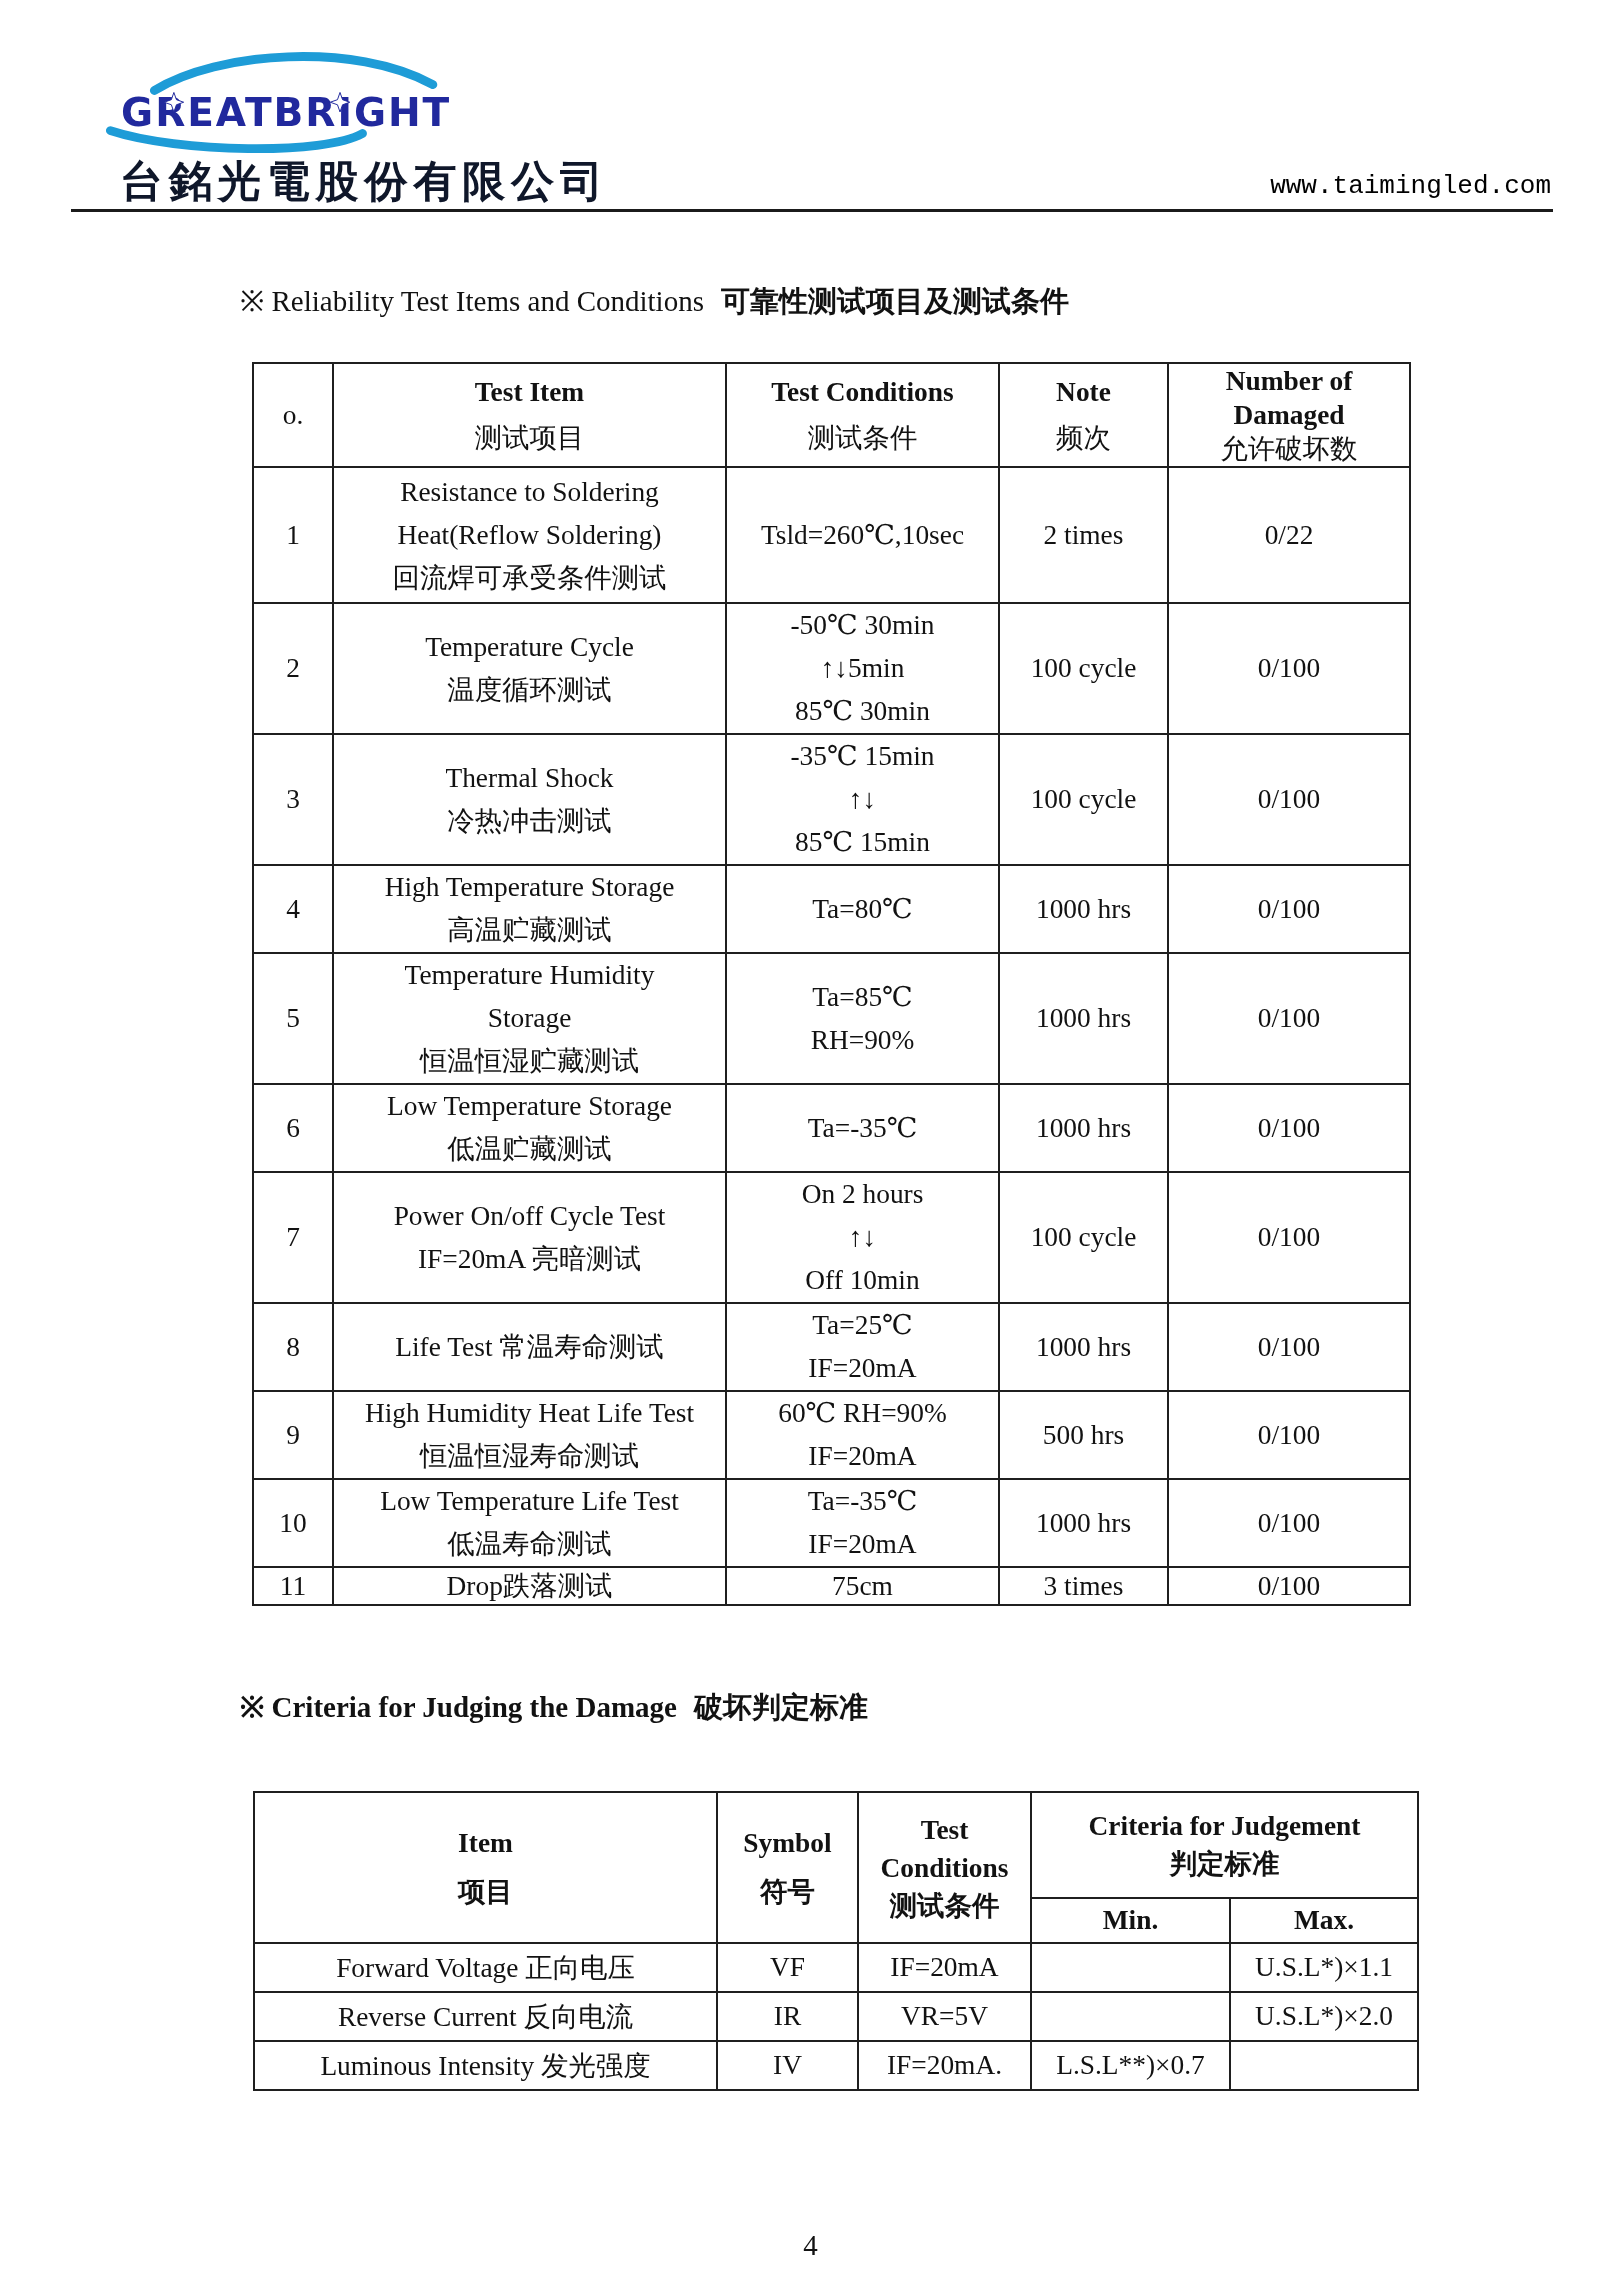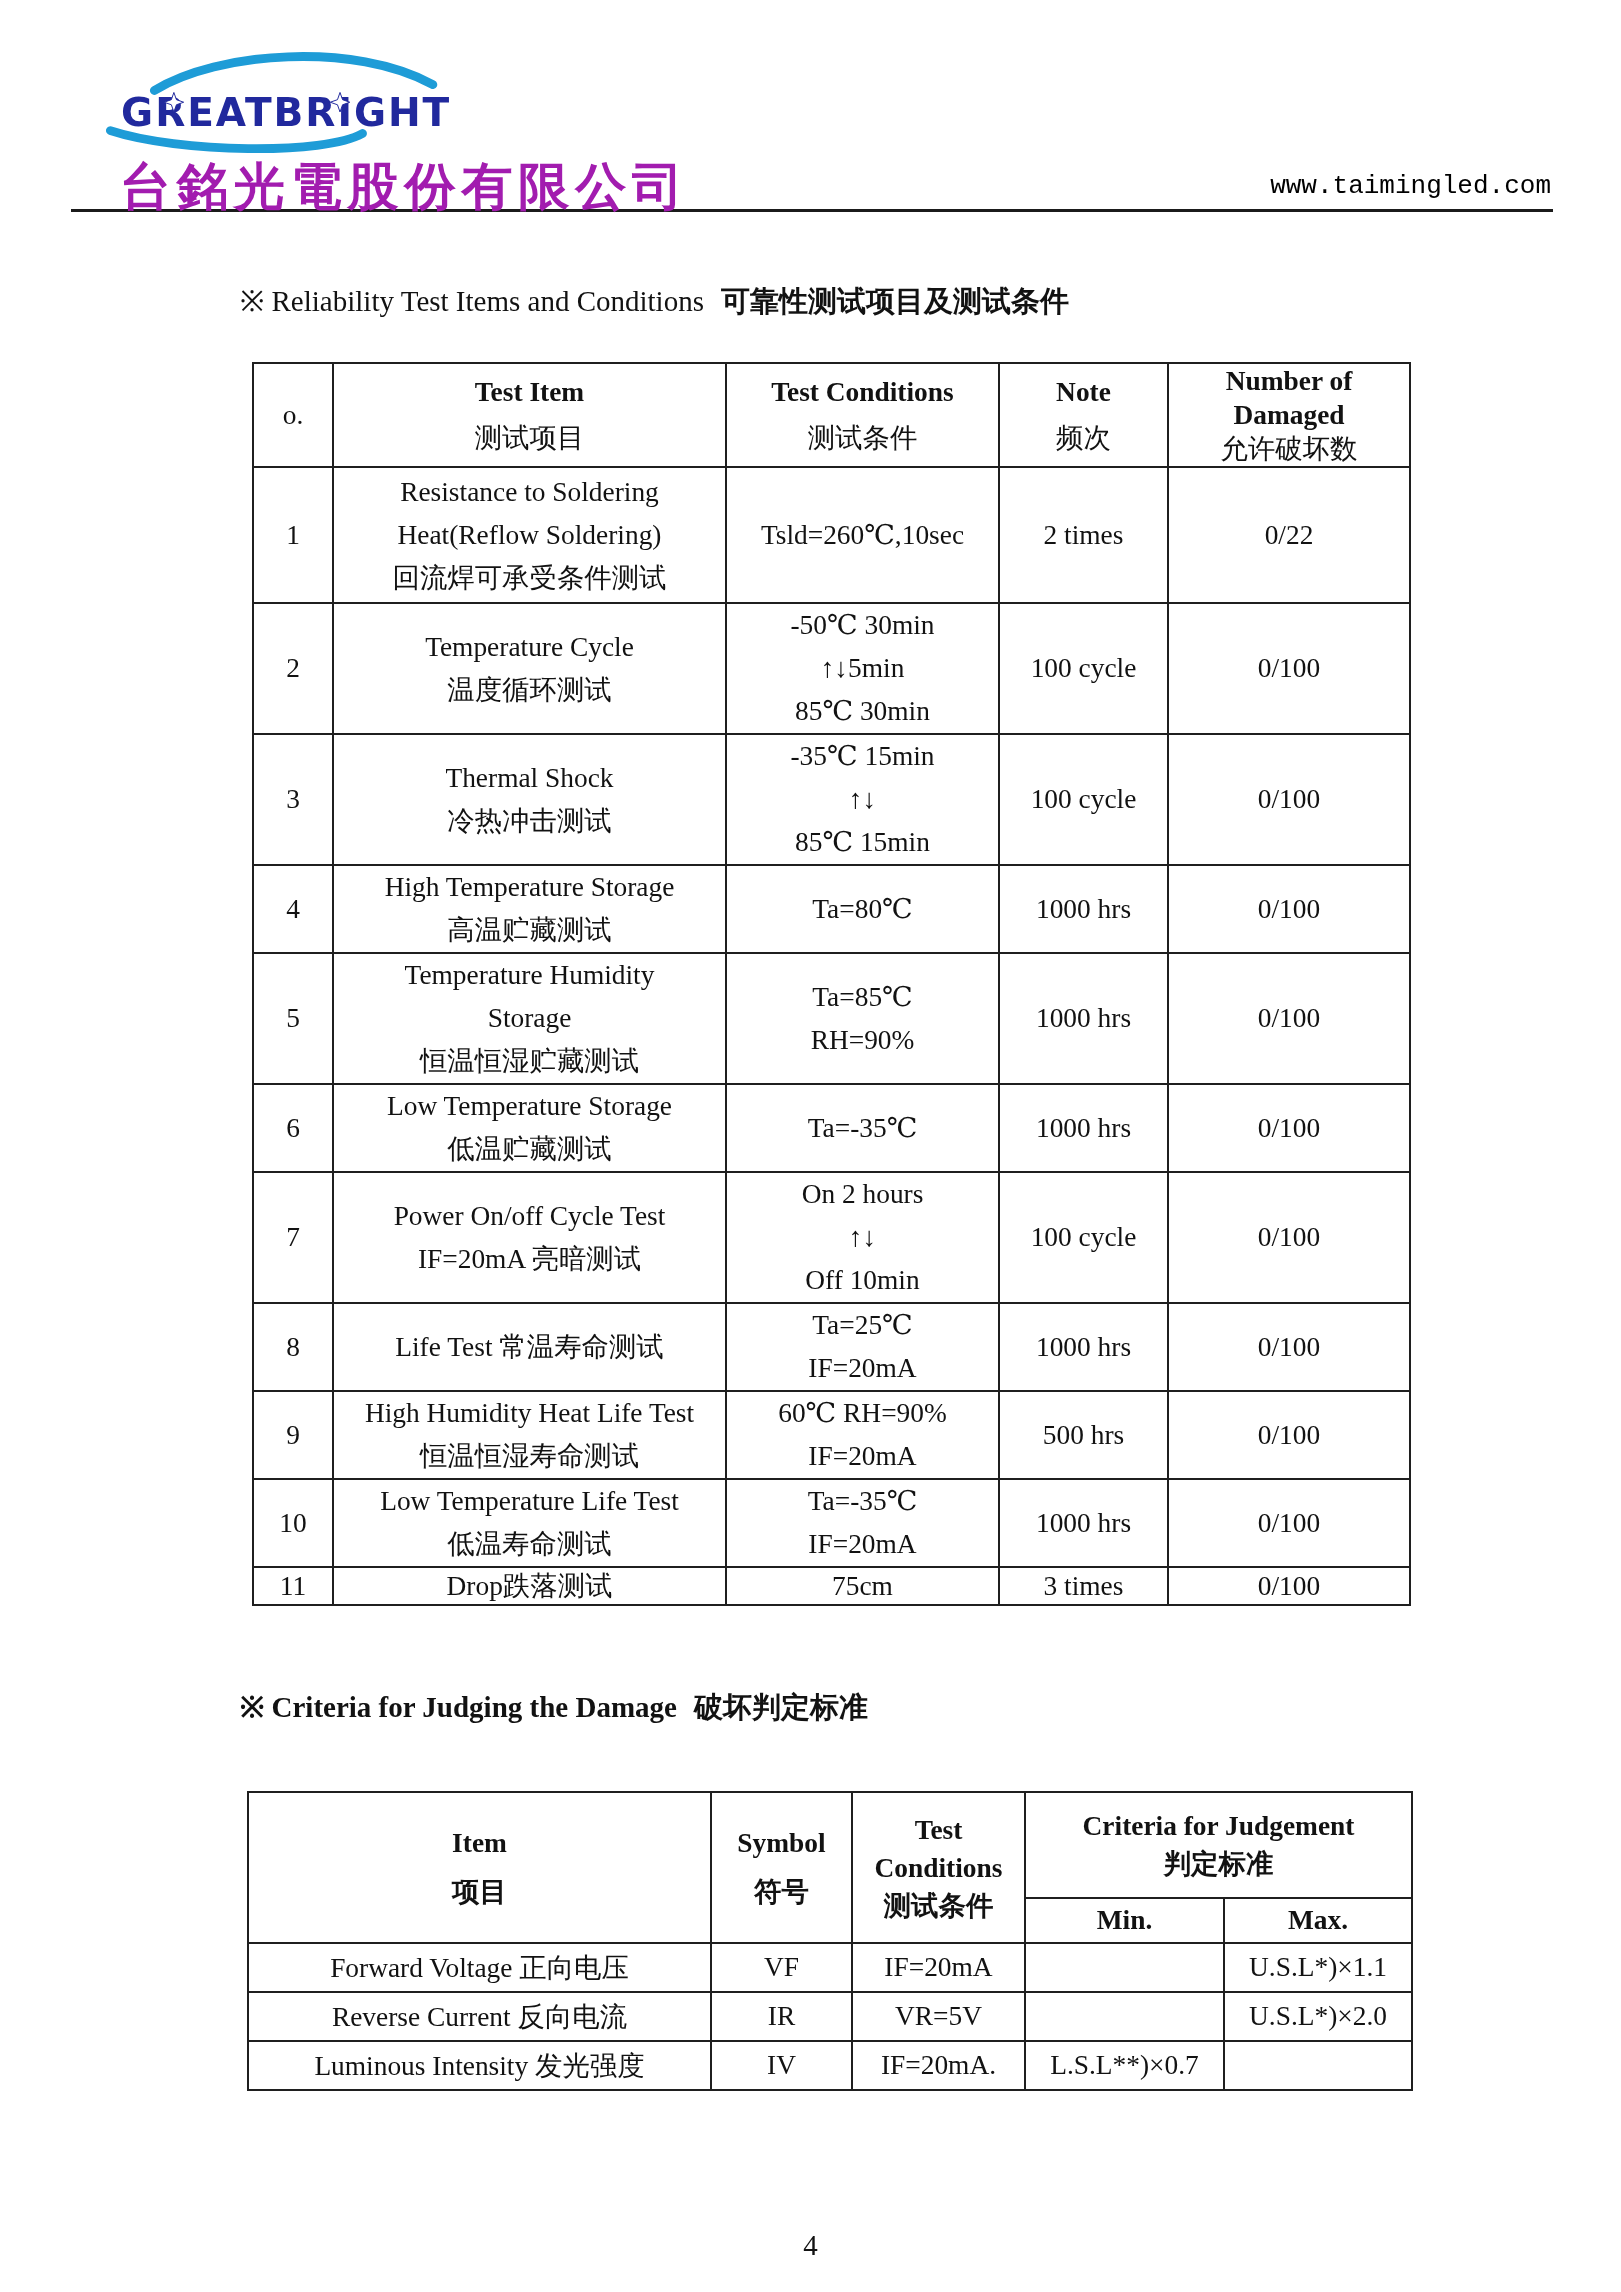--- a/index.html
+++ b/index.html
@@ -10,21 +10,21 @@
   }
 
   
   .hdr { position:absolute; left:71px; top:23.5px; width:1482px; height:188px;
          border-bottom:3.9px solid #1b1b1b; }
   .logo-svg { position:absolute; left:29px; top:2px; width:353px; height:129px; }
   .logo-text { font-family:"DejaVu Sans","Liberation Sans",sans-serif; font-weight:bold;
                font-size:40px; letter-spacing:2px; }
   .company { position:absolute; left:49px; top:129px;
              font-family:"DejaVu Sans","Liberation Sans",sans-serif;
-             font-weight:bold; font-size:51px; letter-spacing:5.9px; color:#a21caf; }
+             font-weight:bold; font-size:43px; letter-spacing:5.9px; color:#0f172a; }
   .site { position:absolute; right:2px; top:147px;
           font-family:"Liberation Mono","DejaVu Sans Mono",monospace;
           font-size:26px; color:#000; }
 
   
   .sec-title { position:absolute; left:240px; font-size:29px; white-space:nowrap; }
   .sec-title .cn { font-weight:bold; margin-left:9.8px; }
   .t1 { top:280px; }
   .t2 { top:1686px; font-weight:bold; }
 
@@ -42,21 +42,21 @@
   .t-rel thead .hl3 { line-height:34px; }
   tr.rh-a { height:136px; }
   tr.rh-b { height:130px; }
   tr.rh-c { height:122px; }
   tr.rh-d { height:86px; }
   tr.rh-e { height:129px; }
   tr.rh-f { height:128px; }
   tr.rh-g { height:88px; }
   tr.rh-h { height:31px; }
 
-  .t-crit { left:247px; top:1791px; width:1164px; }
+  .t-crit { left:253px; top:1791px; width:1164px; }
   .t-crit thead tr.h-top { height:106px; }
   .t-crit thead tr.h-sub { height:45px; }
   .t-crit thead .hl { line-height:49px; }
   .t-crit thead .hl3 { line-height:38px; }
   .t-crit tbody tr { height:49px; }
 
   
   .pageno { position:absolute; top:2229px; left:0; width:100%;
             text-align:center; font-size:29px; }
 </style>

